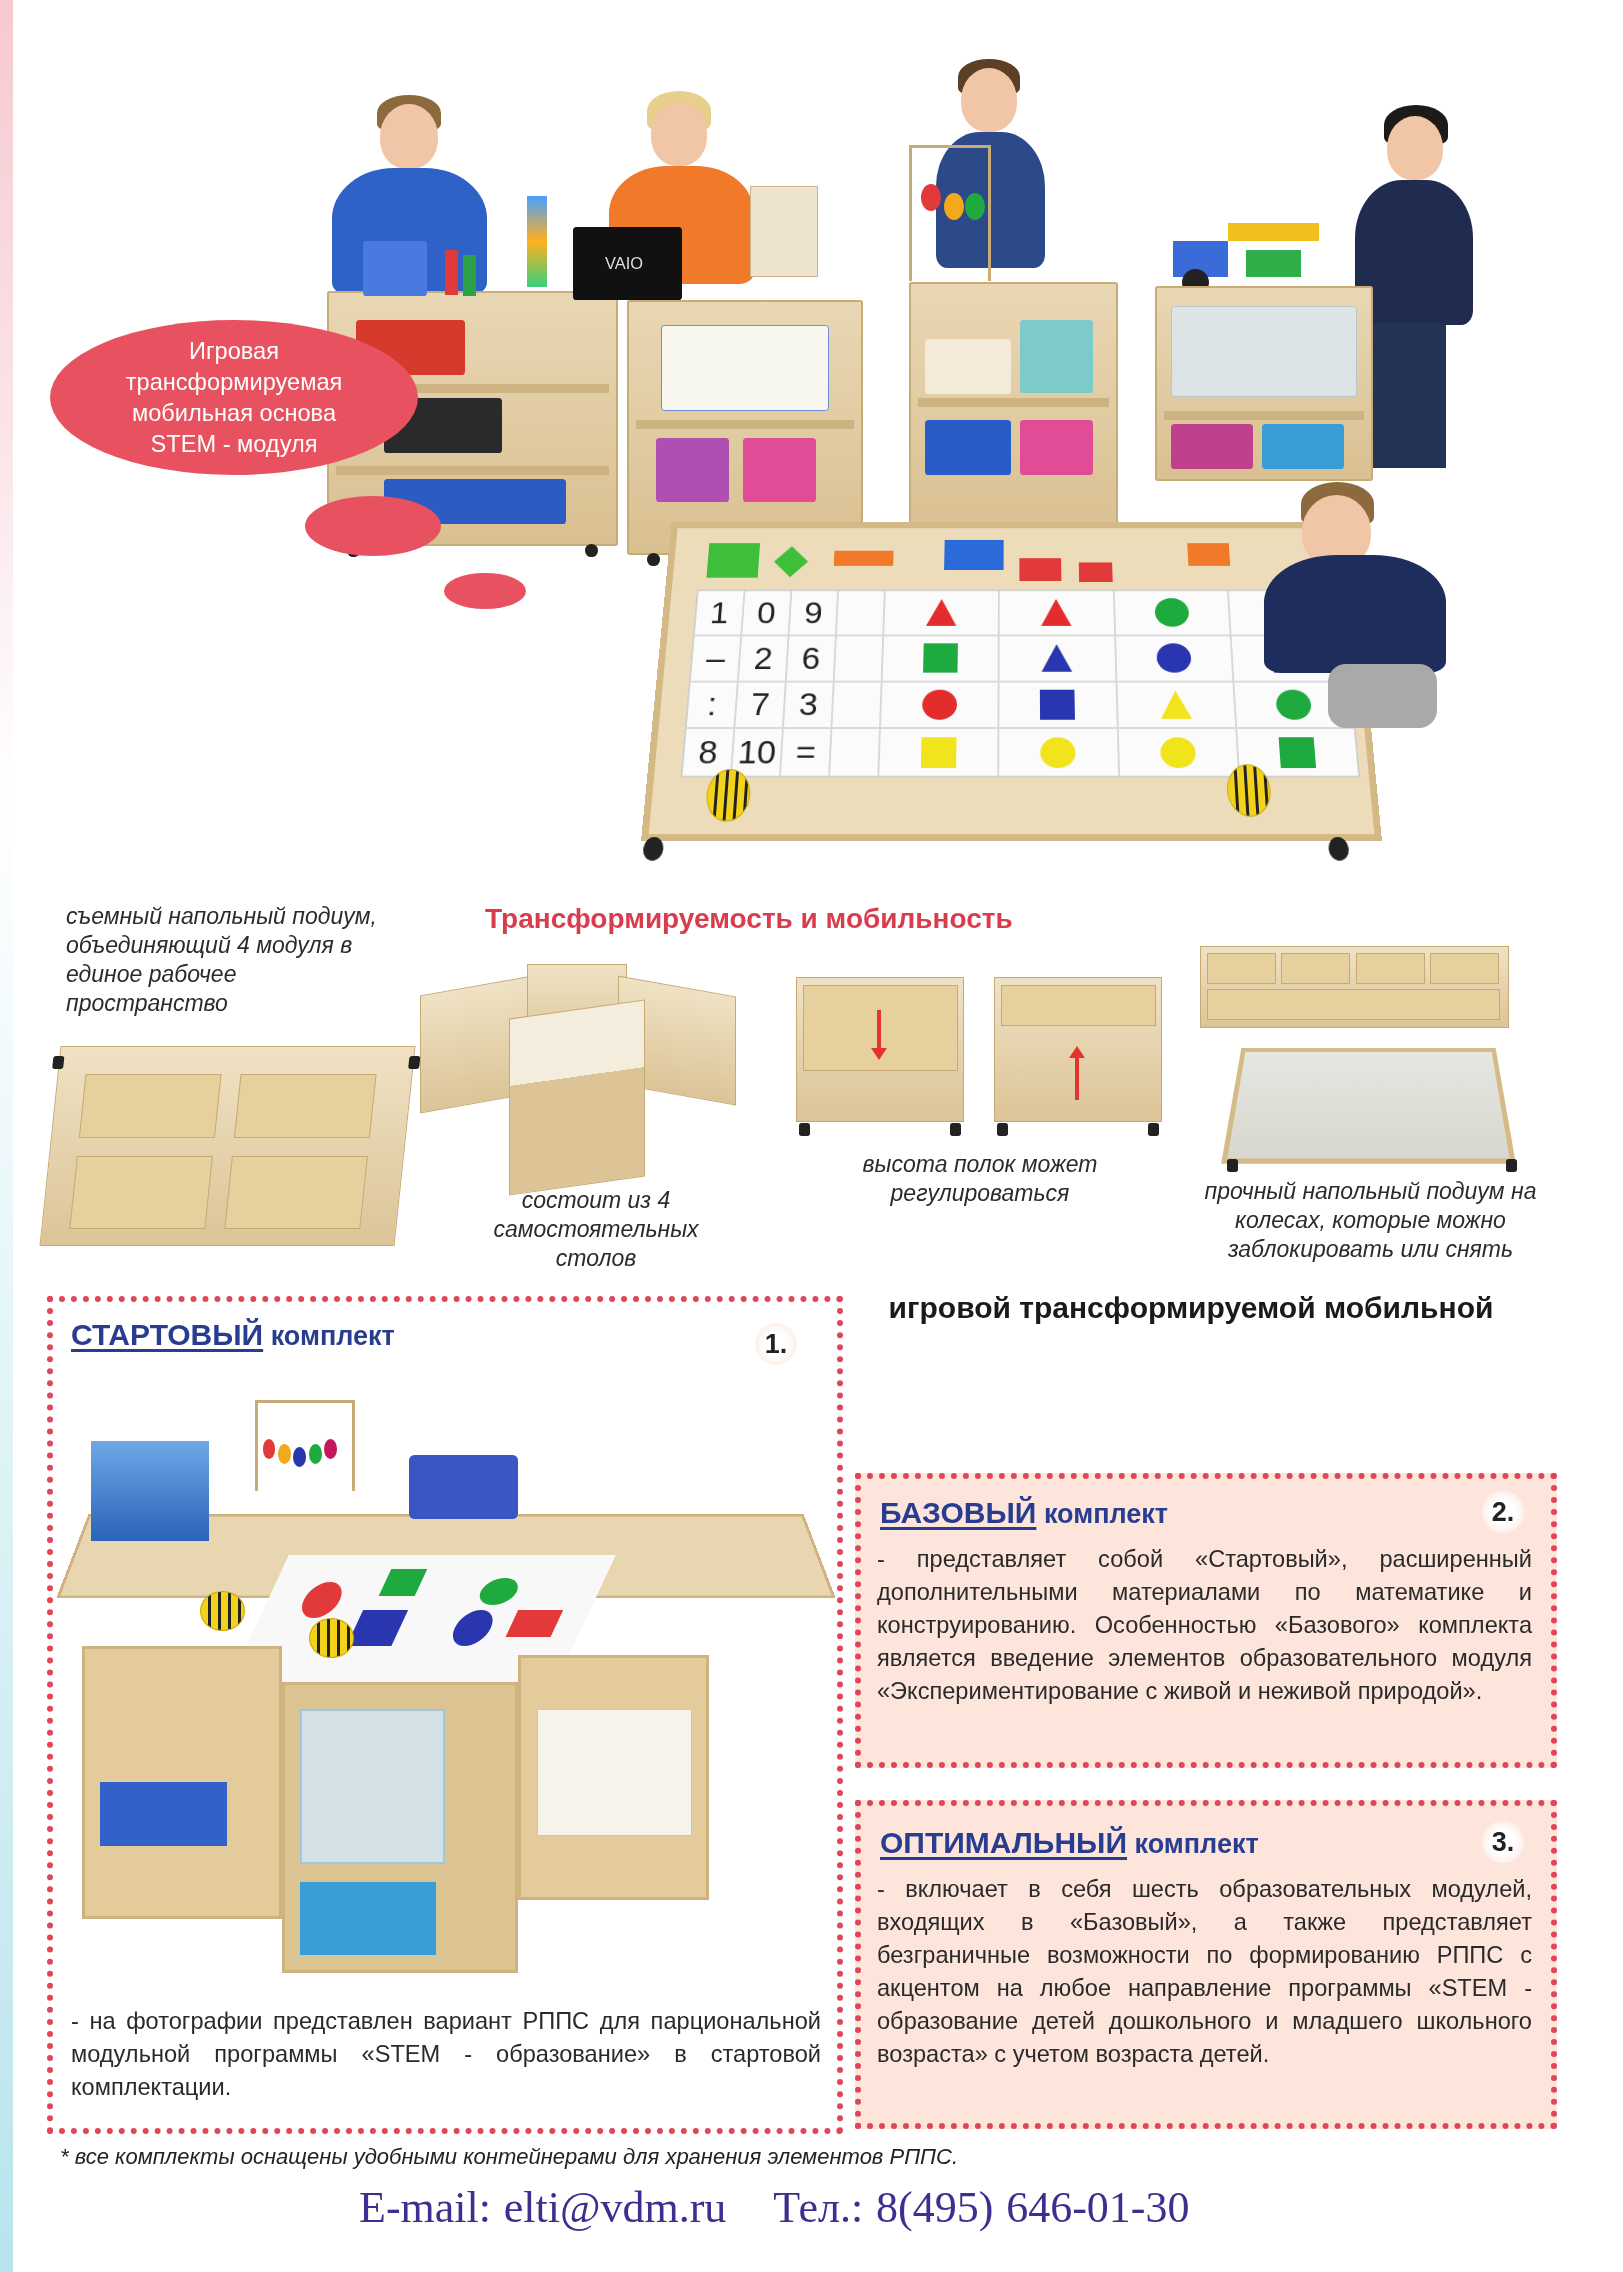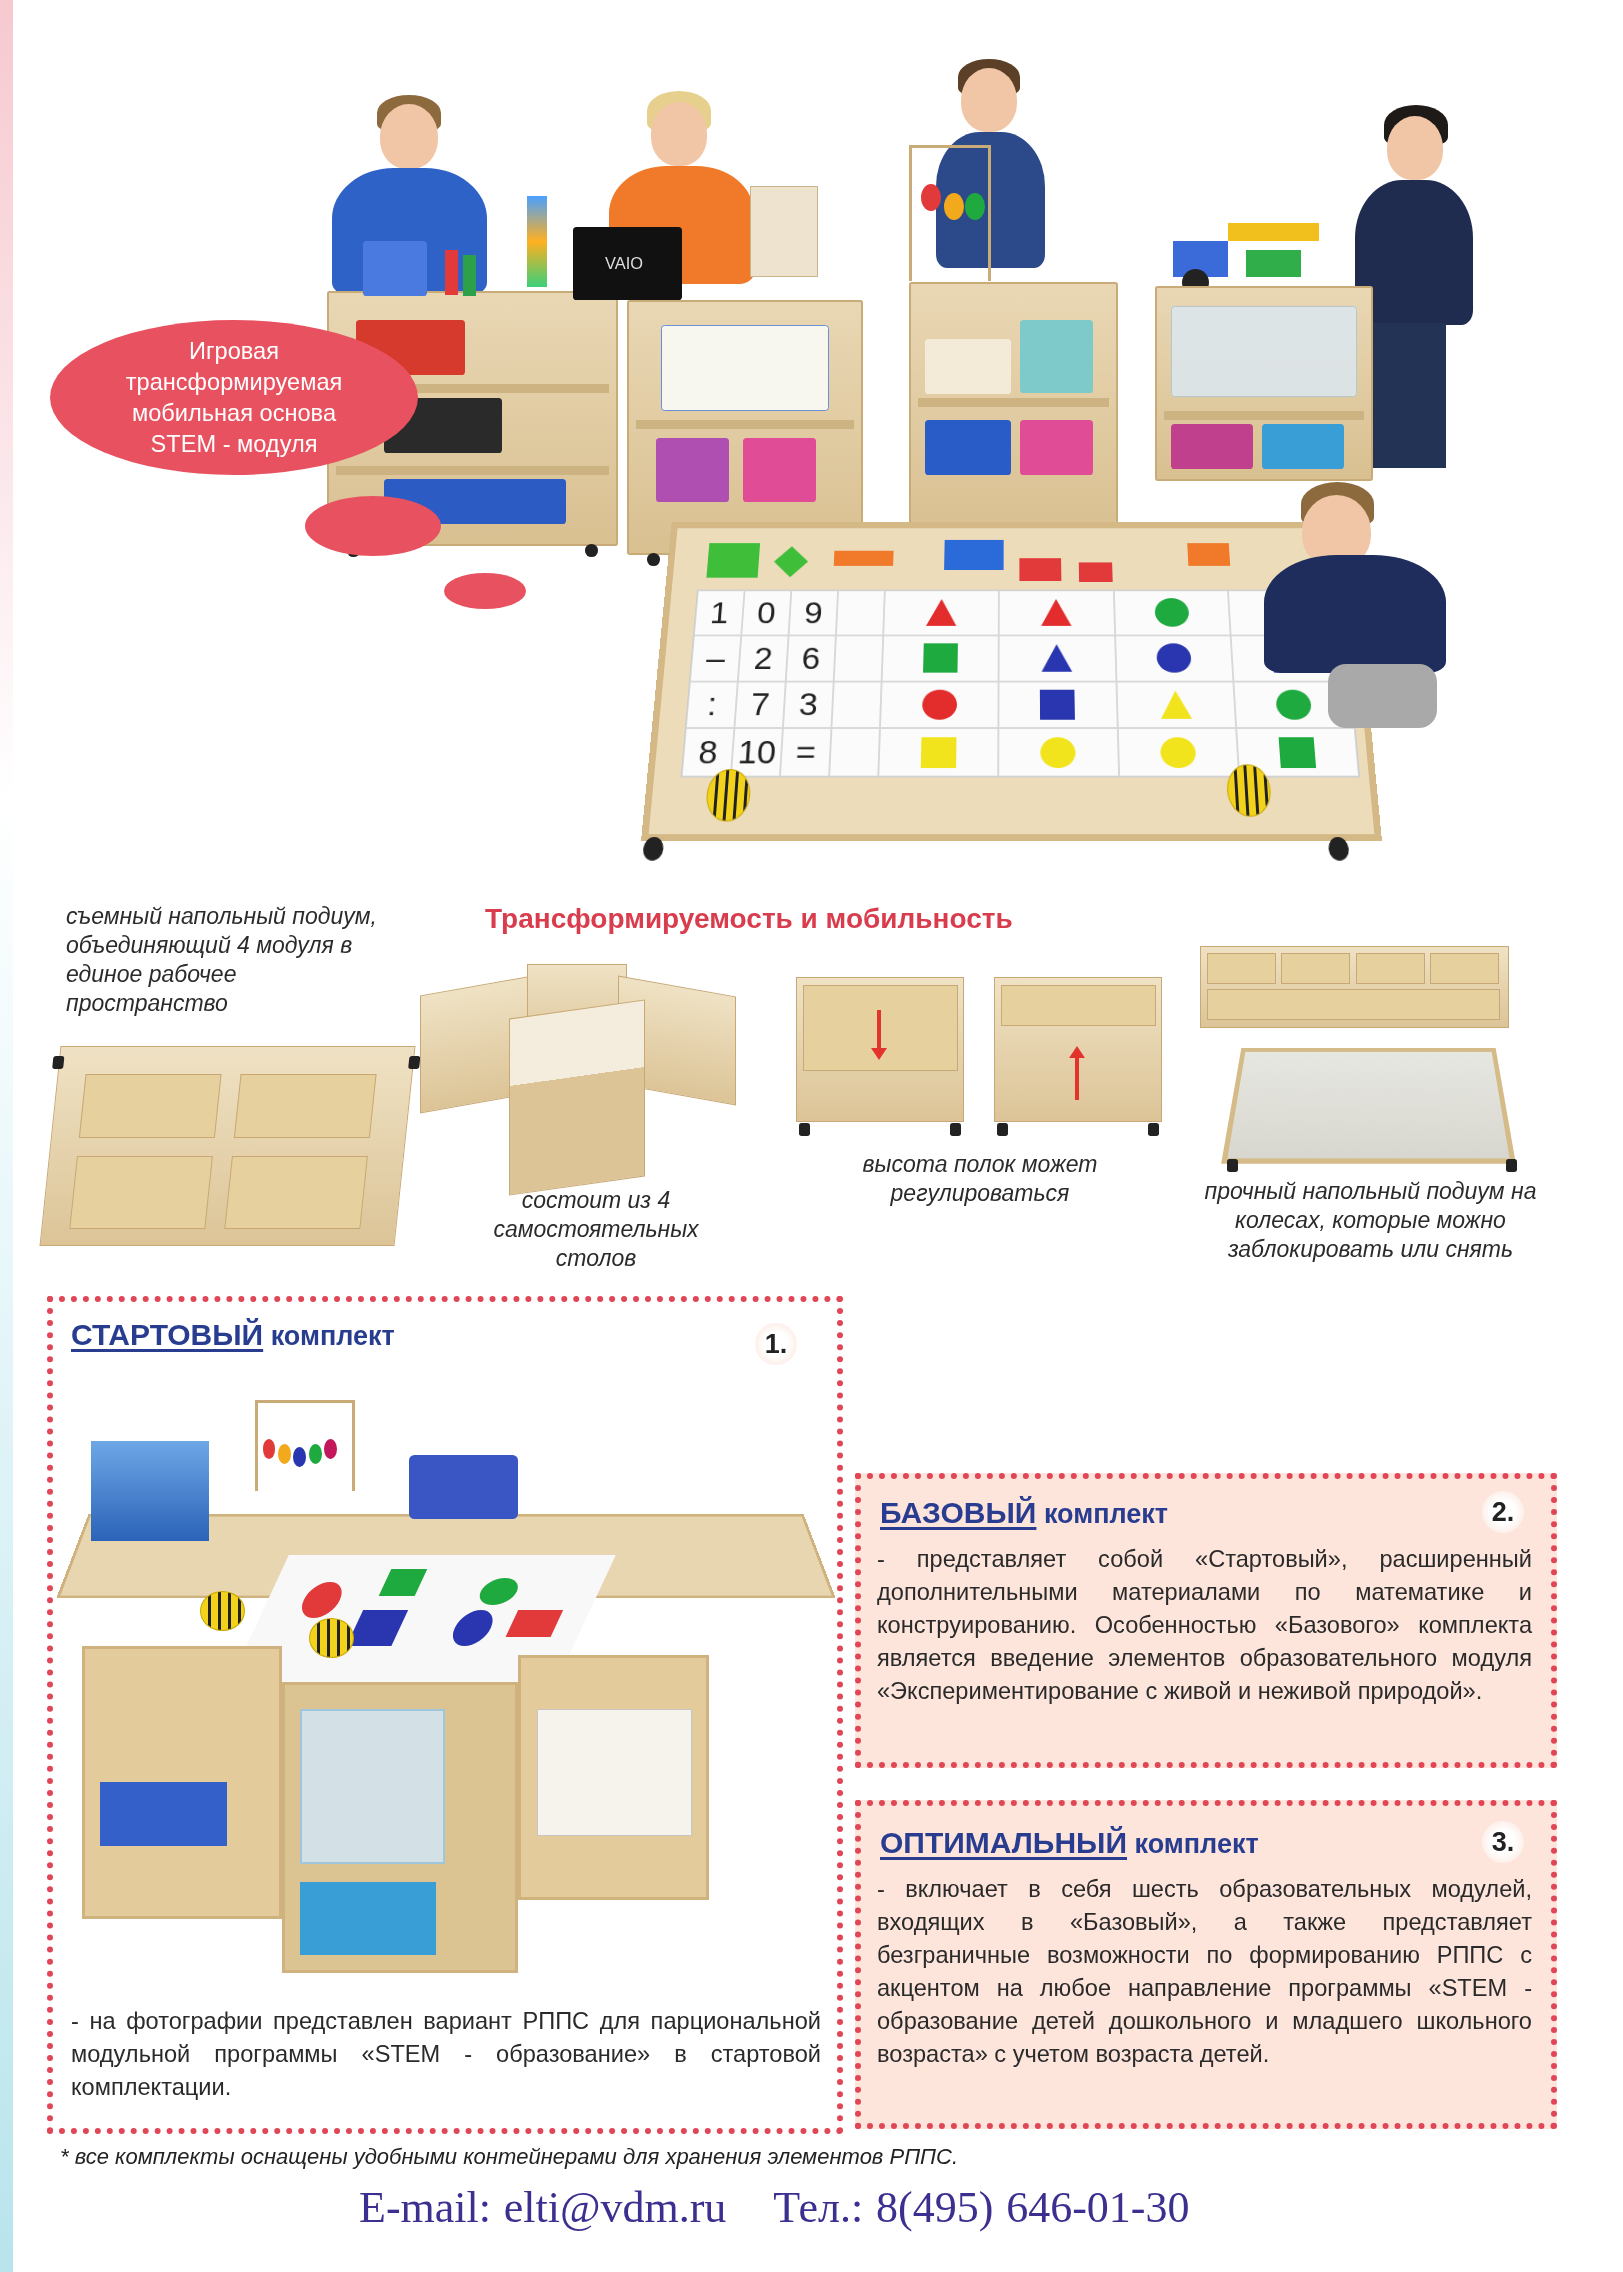--- a/index.html
+++ b/index.html
@@ -340,20 +340,21 @@
   <div style="position:absolute;left:445px;top:282px;width:191px;height:245px;background:#e3cb9b;border:3.6px solid #cfb27e;"></div>
   <div style="position:absolute;left:227px;top:336px;width:145px;height:155px;background:rgba(210,225,235,0.95);border:2.7px solid #9fc6dc;"></div>
   <div style="position:absolute;left:227px;top:509px;width:136px;height:73px;background:#3a9ed6;"></div>
   <div style="position:absolute;left:27px;top:409px;width:127px;height:64px;background:#3460c9;"></div>
   <div style="position:absolute;left:464px;top:336px;width:155px;height:127px;background:#f5f3ec;border:1.8px solid #c6c6c6;"></div>
 </div>
 
 <div class="kit-text" style="left:71px;top:2005px;width:750px;">- на фотографии представлен вариант РППС для парциональной модульной программы «STEM - образование» в стартовой комплектации.</div>
 
 <div class="offer">
+  <div>игровой трансформируемой мобильной</div>
 </div>
 
 <div class="dotbox pink" style="left:855px;top:1473px;width:702px;height:295px;"></div>
 <div class="kit-head" style="left:880px;top:1496px;text-align:right;">
   <span class="u">БАЗОВЫЙ</span>
   <span>комплект</span>
 </div>
 <div class="kit-num" style="left:1482px;top:1491px;">2.</div>
 <div class="kit-text" style="left:877px;top:1543px;width:655px;">- представляет собой «Стартовый», расширенный дополнительными материалами по математике и конструированию. Особенностью «Базового» комплекта является введение элементов образовательного модуля «Экспериментирование с живой и неживой природой».</div>
 

